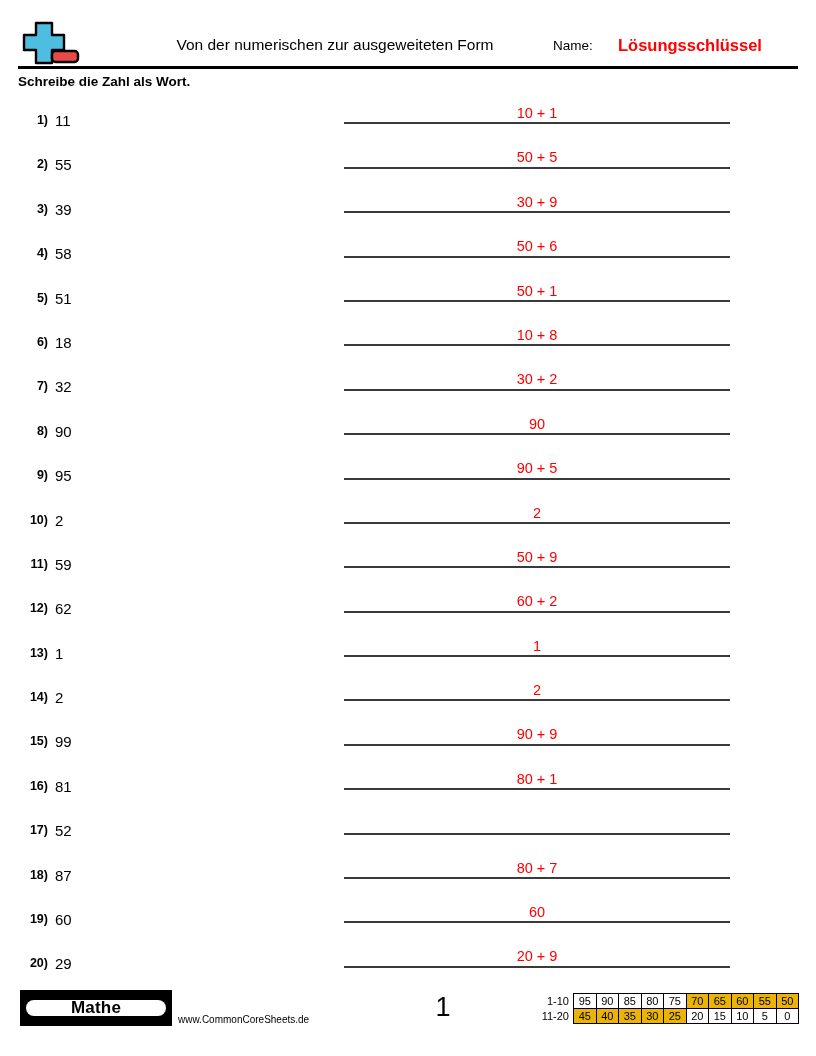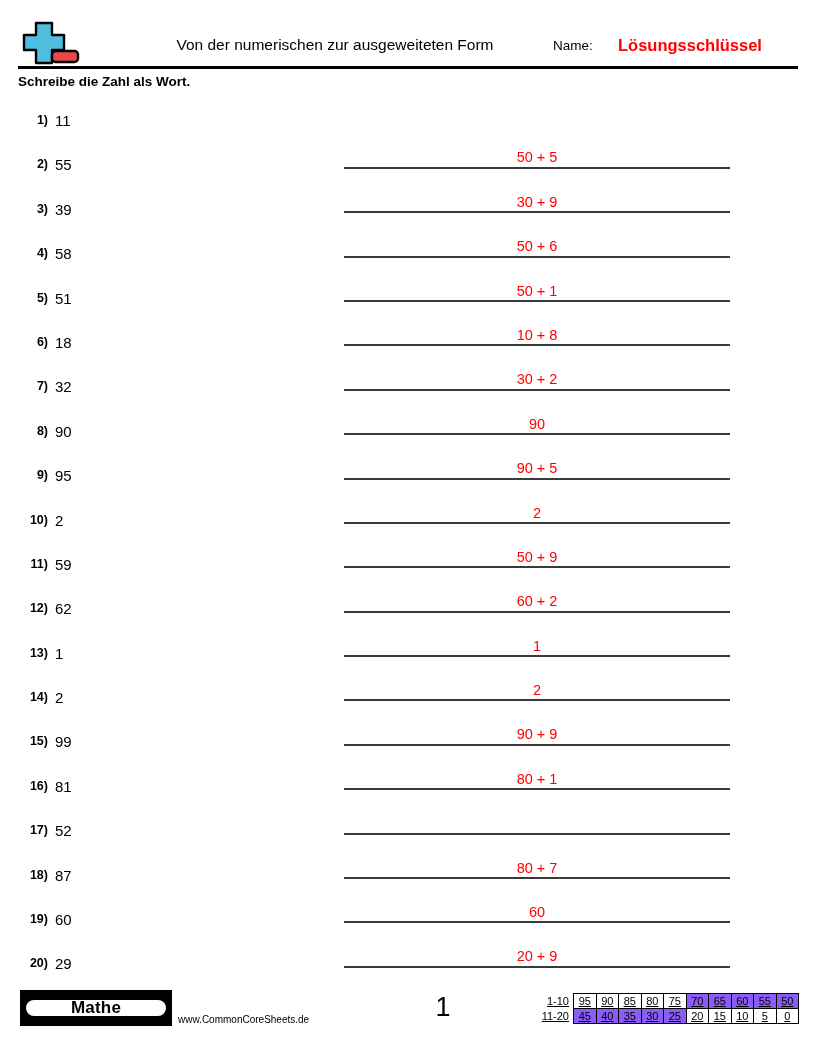--- a/index.html
+++ b/index.html
@@ -192,32 +192,31 @@
     border-collapse: collapse;
   }
   #score-table td {
     border: 1px solid #000000;
     width: 21.5px;
     height: 14px;
     text-align: center;
     font-size: 11px;
     padding: 0;
     background: #ffffff;
-    text-decoration: underline;
   }
   #score-table td.range-label {
     border: none;
     width: 38px;
     text-align: right;
     padding-right: 4px;
     font-size: 11px;
     background: transparent;
   }
   #score-table td.hl {
-    background: #8b5cf6;
+    background: #eab308;
   }
 </style>
 </head>
 <body>
 
 <div id="header">
 
   <div id="logo-mark">
     <svg width="66" height="48" viewBox="0 0 66 48" xmlns="http://www.w3.org/2000/svg">
       <path d="M18 3 L34 3 L34 15 L46 15 L46 30 L34 30 L34 43 L18 43 L18 30 L6 30 L6 15 L18 15 Z" fill="#4fbde0" stroke="#000000" stroke-width="2.4" stroke-linejoin="round"></path>
@@ -230,20 +229,24 @@
   <div id="name-value">Lösungsschlüssel</div>
   <div id="header-rule"></div>
 </div>
 
 <div id="instruction">Schreibe die Zahl als Wort.</div>
 
 <div id="problems">
     <div class="problem-row">
       <div class="problem-index">1)</div>
       <div class="problem-number">11</div>
+      <div class="answer-zone">
+        <div class="answer-text">10 + 1</div>
+        <div class="answer-line"></div>
+      </div>
     </div>
     <div class="problem-row">
       <div class="problem-index">2)</div>
       <div class="problem-number">55</div>
       <div class="answer-zone">
         <div class="answer-text">50 + 5</div>
         <div class="answer-line"></div>
       </div>
     </div>
     <div class="problem-row">

